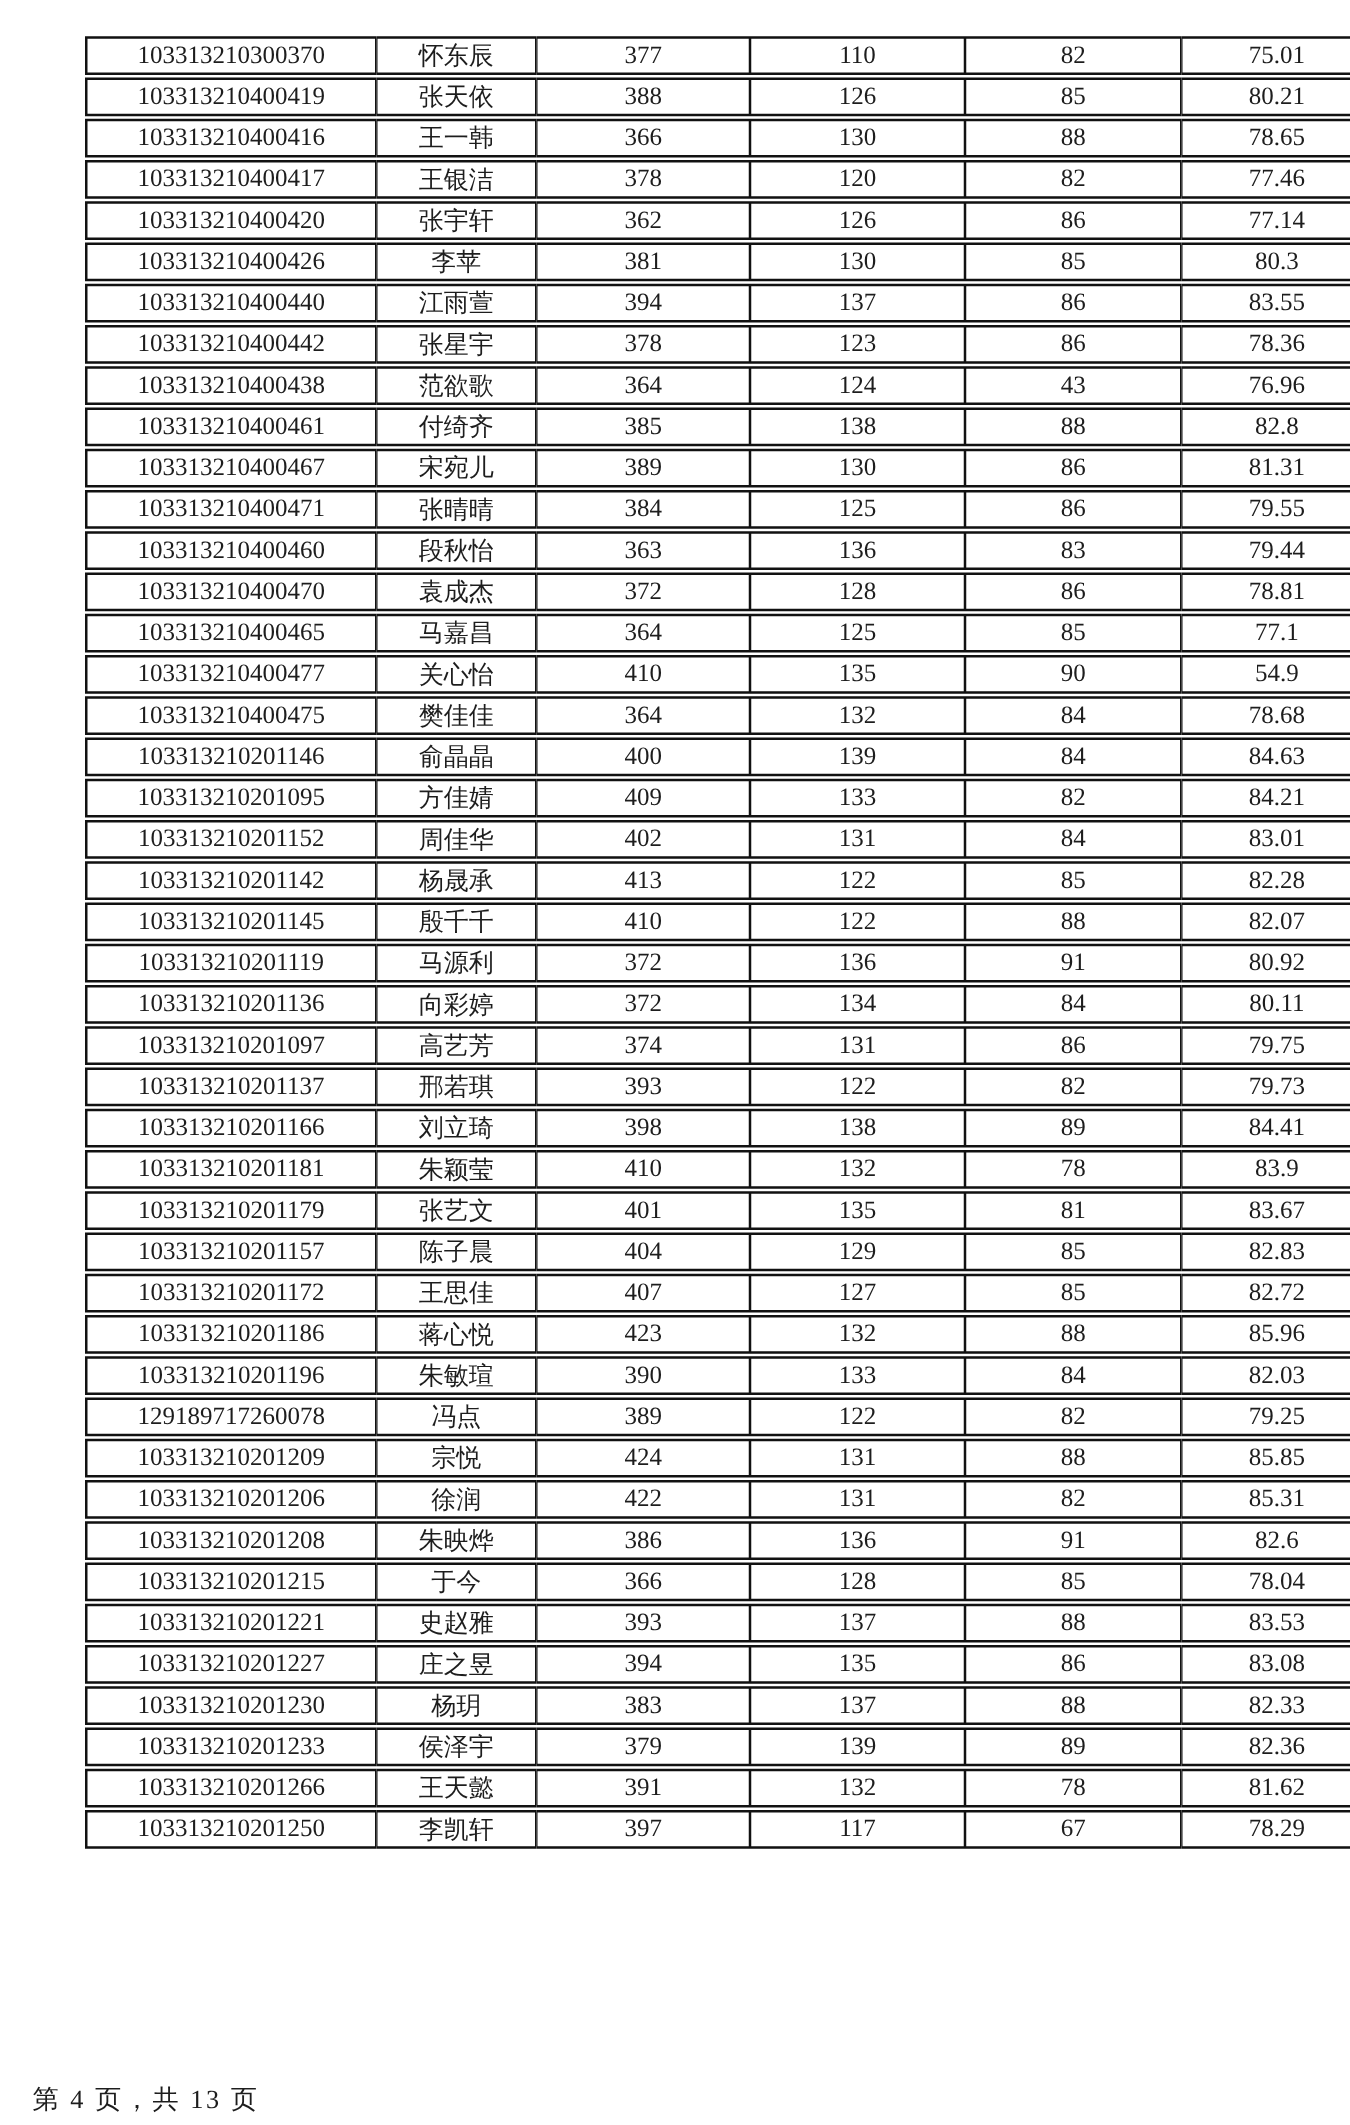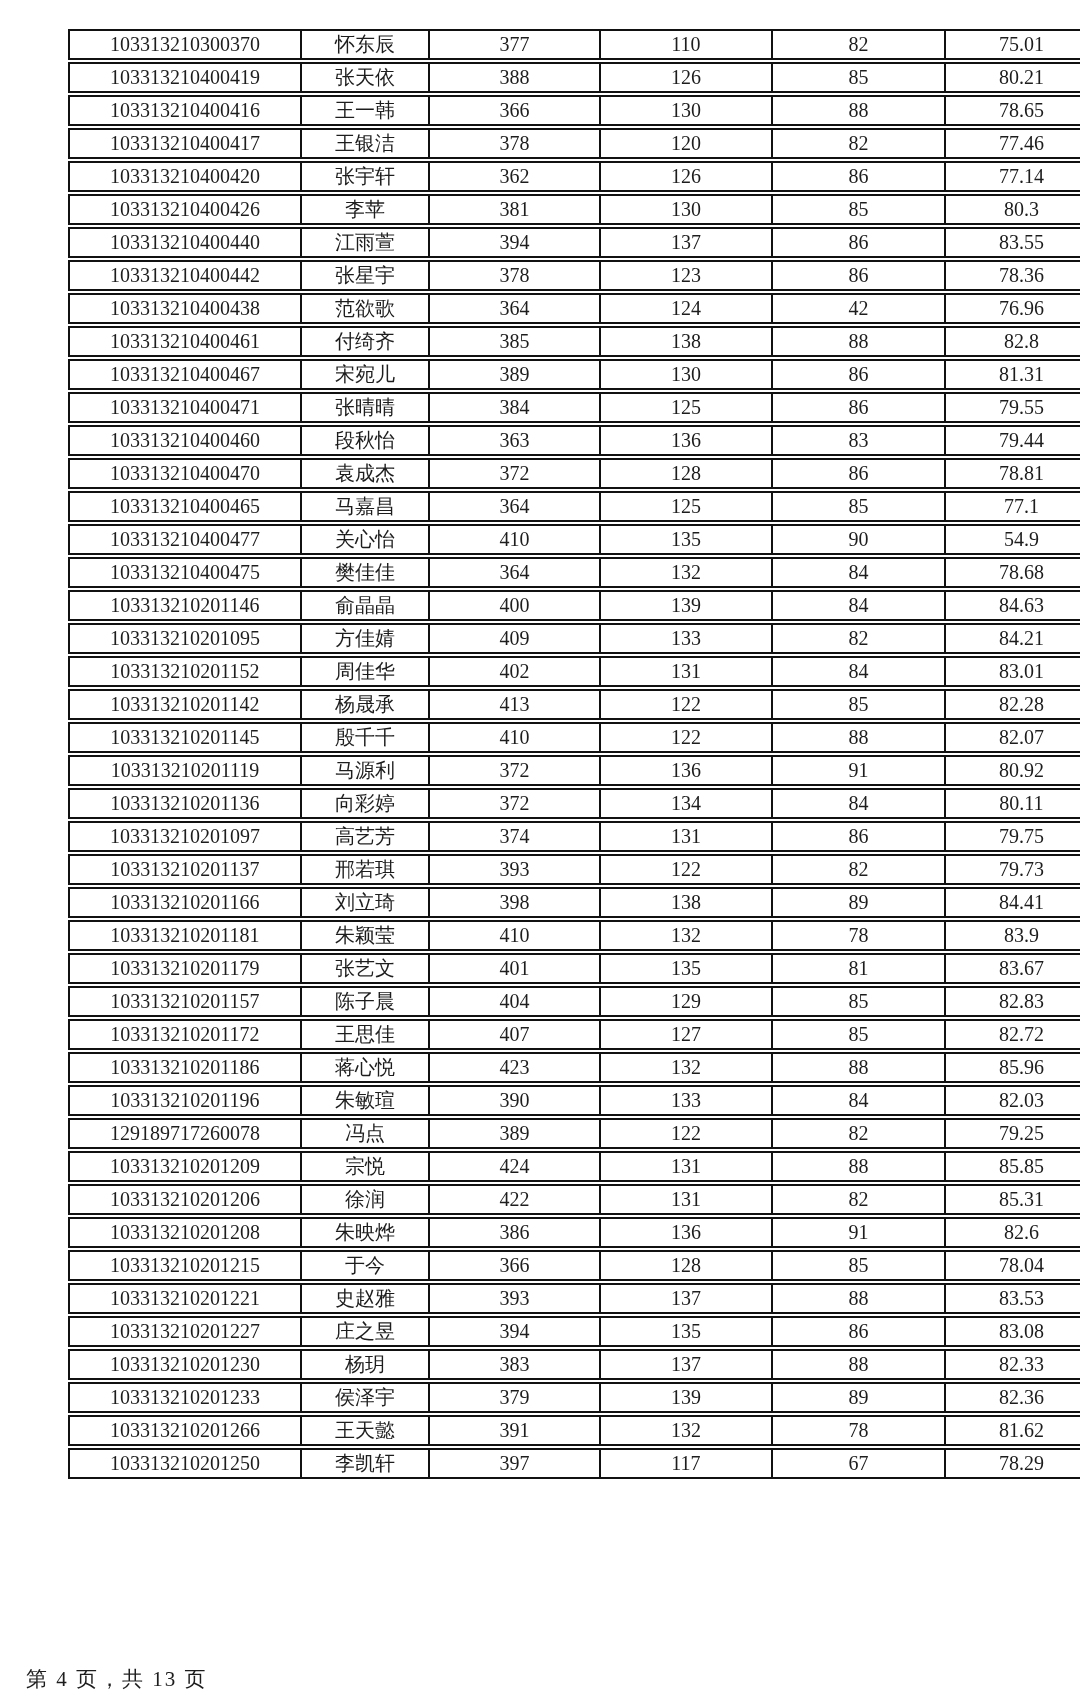--- a/index.html
+++ b/index.html
@@ -142,21 +142,21 @@
           <td>378</td>
           <td>123</td>
           <td>86</td>
           <td>78.36</td>
         </tr>
         <tr>
           <td>103313210400438</td>
           <td>范欲歌</td>
           <td>364</td>
           <td>124</td>
-          <td>42</td>
+          <td>43</td>
           <td>76.96</td>
         </tr>
         <tr>
           <td>103313210400461</td>
           <td>付绮齐</td>
           <td>385</td>
           <td>138</td>
           <td>88</td>
           <td>82.8</td>
         </tr>

